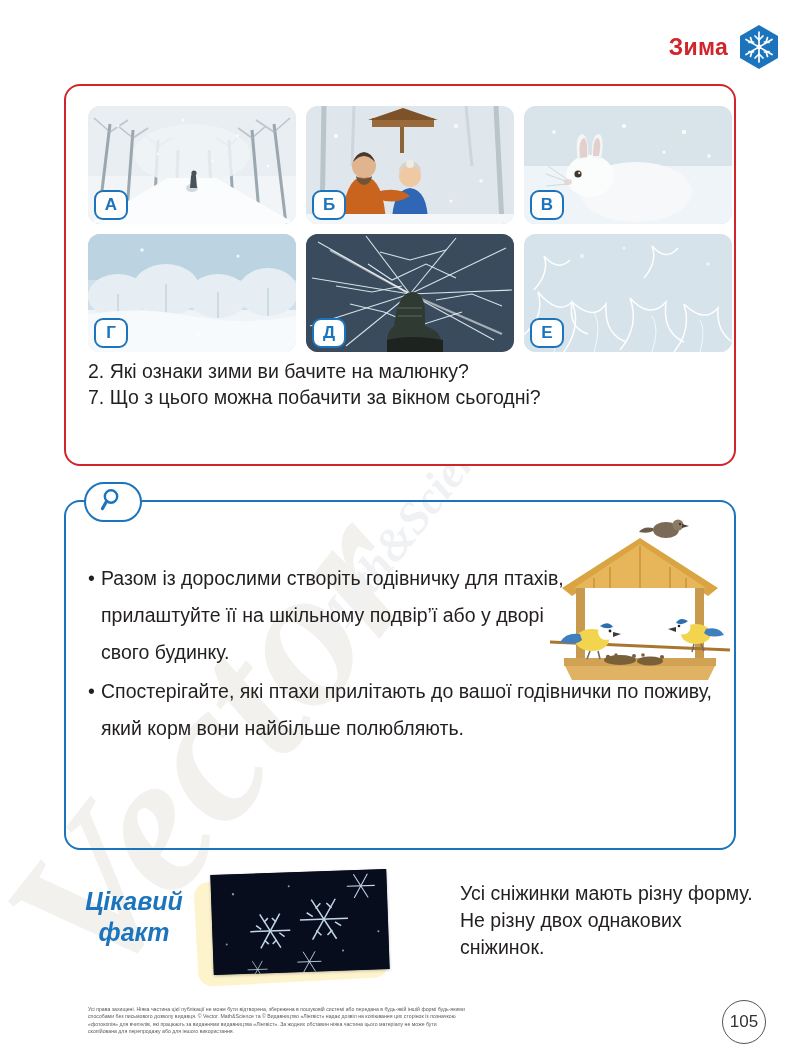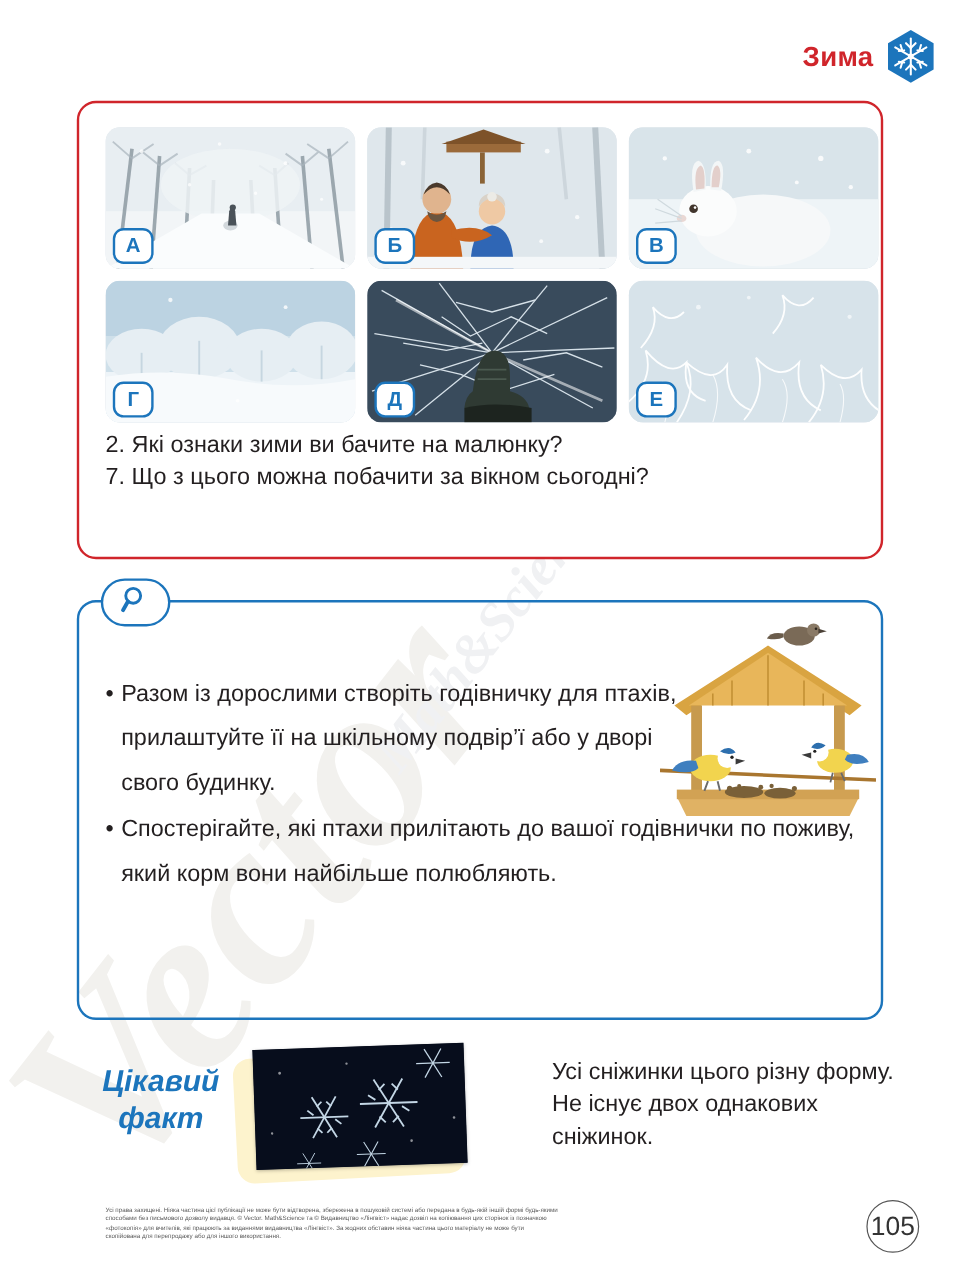--- a/index.html
+++ b/index.html
@@ -137,21 +137,21 @@
   }
   .footer p{
     font-size:5.2px; line-height:7.4px; color:#5b5b5b;
     text-align:justify;
   }
   .page-num{
     position:absolute; left:722px; top:1000px;
     width:44px; height:44px; border-radius:50%;
     border:1.4px solid #555;
     display:flex; align-items:center; justify-content:center;
-    font-size:22px; color:#333;
+    font-size:17px; color:#333;
   }
 </style>
 </head>
 <body>
 
 <div class="watermark">
   <div class="wm-text wm-big">Vector</div>
   <div class="wm-text wm-small">Math&amp;Science</div>
 </div>
 
@@ -532,21 +532,21 @@
         <g fill="#ffffff" opacity=".55">
           <circle cx="22" cy="20" r="1.2"></circle>
             <circle cx="78" cy="14" r="1"></circle>
           <circle cx="166" cy="62" r="1.1"></circle>
             <circle cx="14" cy="70" r="1"></circle>
           <circle cx="130" cy="80" r="1.1"></circle>
         </g>
       </svg>
     </div>
 
-    <div class="fact-text">Усі сніжинки цього різну форму. Не існує двох однакових сніжинок.</div>
+    <div class="fact-text">Усі сніжинки мають різну форму. Не різну двох однакових сніжинок.</div>
   </div>
 
   <div class="footer">
     <p>Усі права захищені. Ніяка частина цієї публікації не може бути відтворена, збережена в пошуковій системі або передана в будь-якій іншій формі будь-якими</p>
     <p>способами без письмового дозволу видавця. © Vector. Math&amp;Science та © Видавництво «Лінгвіст» надає дозвіл на копіювання цих сторінок із позначкою</p>
     <p>«фотокопія» для вчителів, які працюють за виданнями видавництва «Лінгвіст». За жодних обставин ніяка частина цього матеріалу не може бути</p>
     <p style="text-align:left">скопійована для перепродажу або для іншого використання.</p>
   </div>
 
   <div class="page-num">105</div>

